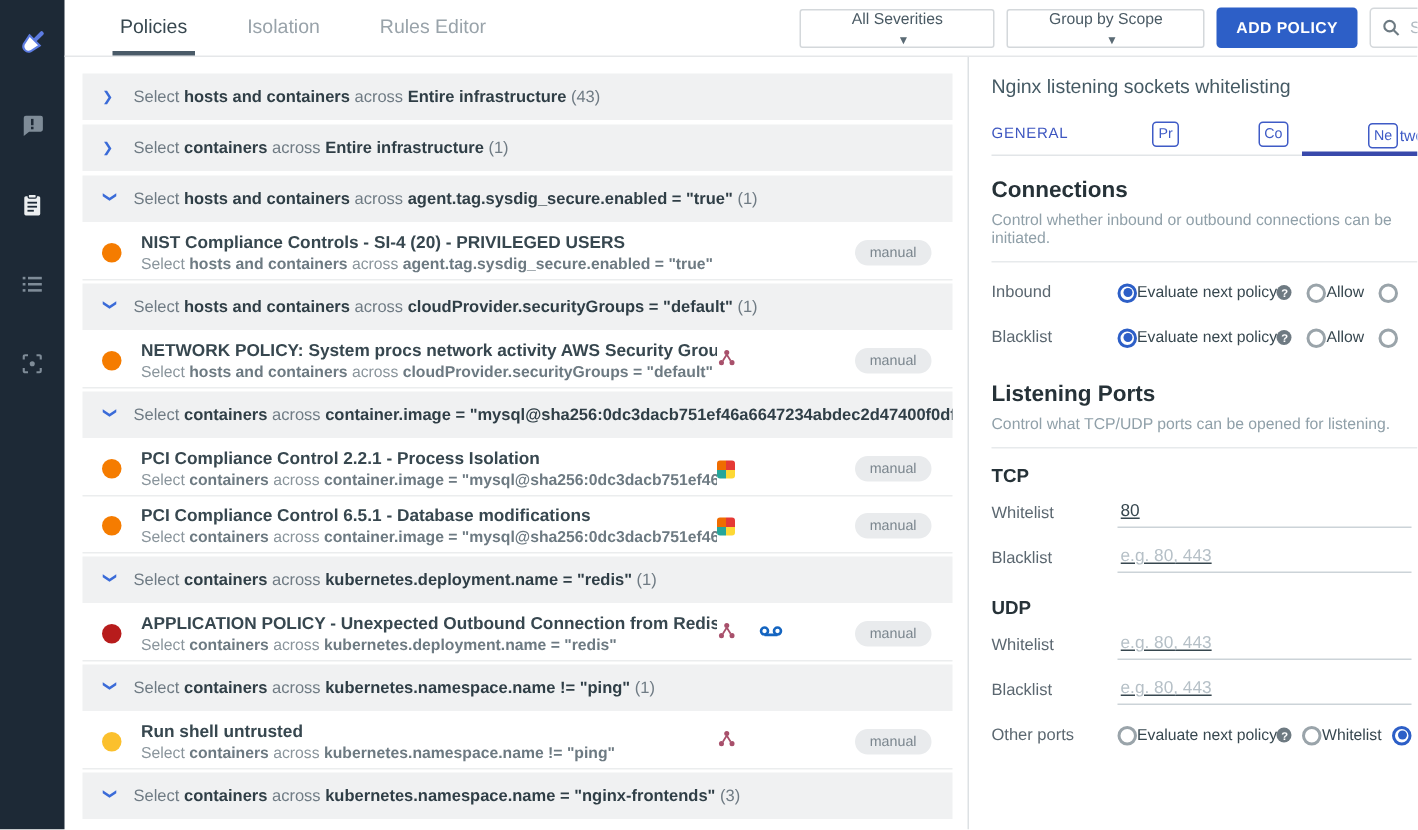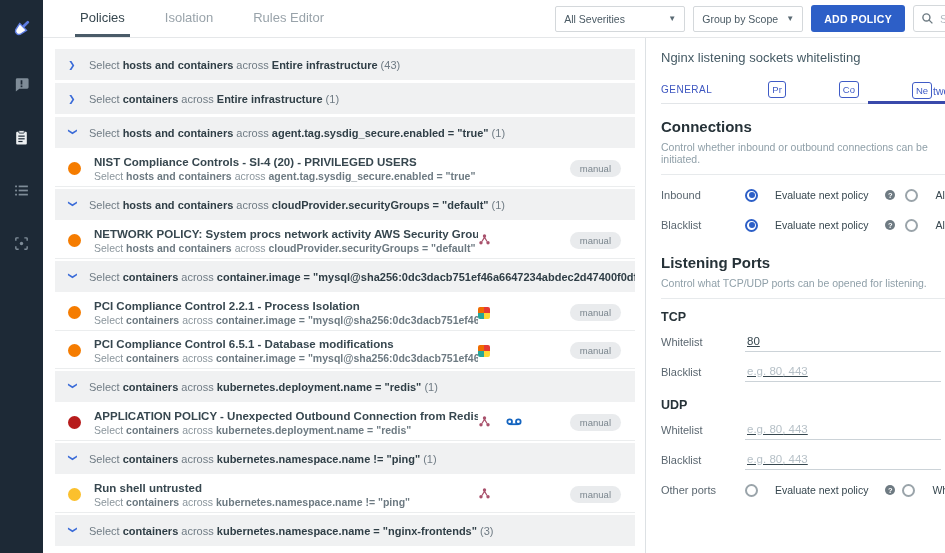--- a/index.html
+++ b/index.html
@@ -11,22 +11,22 @@
   .side-item { height:40px; width:100%; margin-bottom:13px; display:flex; align-items:center; justify-content:center; cursor:pointer; }
   .side-item:first-child { margin-bottom:16px; }
 
   
   .main { flex:1; display:flex; flex-direction:column; min-width:0; }
   .topbar { height:38px; border-bottom:1px solid #e5e7e9; display:flex; align-items:stretch; flex-shrink:0; }
   .top-tabs { display:flex; gap:30px; padding-left:32px; }
   .top-tab { display:flex; align-items:center; font-size:13px; color:#99a3aa; border-bottom:3px solid transparent; padding:0 5px; cursor:pointer; }
   .top-tab.active { color:#37474f; border-bottom-color:#4a5b68; }
   .top-actions { margin-left:auto; display:flex; align-items:center; gap:8px; }
-  .select { height:26px; border:1px solid #d4d8db; border-radius:2px; display:flex; align-items:center; justify-content:space-between; font-size:10.5px; color:#4a5a64; padding:0 8px; background:#fff; cursor:pointer; }
-  .select.sev { width:130px; } .select.scope { width:110px; }
+  .select { height:26px; border:1px solid #d4d8db; border-radius:2px; display:flex; align-items:center; justify-content:space-between; font-size:10.5px; color:#4a5a64; padding:0 8px; background:#fff; cursor:pointer;flex-direction:column; }
+  .select.sev { width:130px; } .select.scope { width:132px; }
   .caret { font-size:8px; color:#5a6a74; margin-left:8px; }
   .btn-primary { height:27px; background:#2d5fc7; color:#fff; font-weight:bold; font-size:10.5px; border:none; border-radius:3px; padding:0 13px; letter-spacing:.3px; cursor:pointer; font-family:inherit; }
   .searchbox { height:27px; border:1px solid #d4d8db; border-radius:3px; display:flex; align-items:center; padding:0 7px; width:90px; margin-right:-58px; background:#fff; }
   .searchbox input { border:none; outline:none; font-size:11px; width:55px; margin-left:6px; color:#4a5a64; font-family:inherit; }
   .searchbox input::placeholder { color:#b0bac1; }
 
   .content { display:flex; flex:1; min-height:0; }
 
   
   .list { width:602px; flex-shrink:0; padding:11px 10px 0 12px; overflow:hidden; }
@@ -55,21 +55,21 @@
   .chip { border:1px solid #3f5bc6; color:#3f5bc6; border-radius:3px; font-size:9.5px; padding:2px 3px; }
   .rest { color:#3f5bc6; font-size:10.5px; margin-left:1px; }
 
   .sec-head { font-size:15px; font-weight:bold; color:#263238; margin:14px 0 6px; }
   .sec-desc { font-size:10.5px; color:#90a0a9; padding-bottom:9px; border-bottom:1px solid #e7eaec; margin-bottom:5px; }
   .subhead { font-size:12.5px; font-weight:bold; color:#263238; margin:11px 0 3px; }
   .field-row { display:flex; align-items:center; min-height:30px; }
   .flabel { width:84px; font-size:11px; color:#5b6770; flex-shrink:0; }
   .opts { display:flex; align-items:center; gap:10px; }
   .opts.tight { gap:7px; }
-  .opt { display:flex; align-items:center; gap:17px; font-size:10.5px; color:#37474f; white-space:nowrap; cursor:pointer; }
+  .opt { display:flex; align-items:center; gap:0; font-size:10.5px; color:#37474f; white-space:nowrap; cursor:pointer; }
   .radio { width:13px; height:13px; border:2px solid #9aa4aa; border-radius:50%; position:relative; flex-shrink:0; }
   .radio.sel { border-color:#2d5fc7; }
   .radio.sel::after { content:""; position:absolute; inset:1.5px; background:#2d5fc7; border-radius:50%; }
   .help { width:10px; height:10px; border-radius:50%; background:#6e7a82; color:#fff; font-size:7.5px; display:inline-flex; align-items:center; justify-content:center; font-weight:bold; flex-shrink:0; }
   .input-underline { border:none; border-bottom:1px solid #ccd3d8; font-size:11.5px; color:#37474f; width:196px; padding:3px 2px 4px; outline:none; background:transparent; font-family:inherit;text-decoration:underline; }
   .input-underline::placeholder { color:#b6c0c7; }
 </style>
 </head>
 <body>
 

